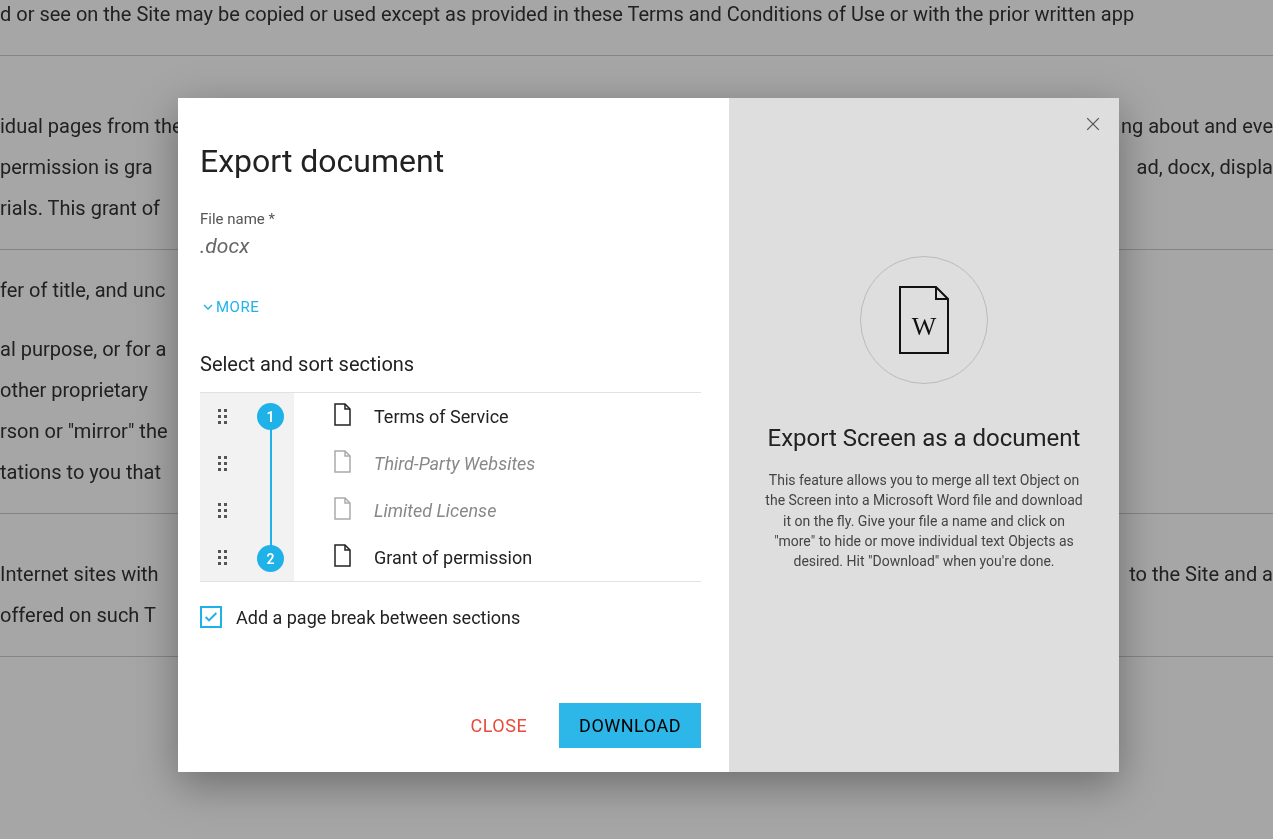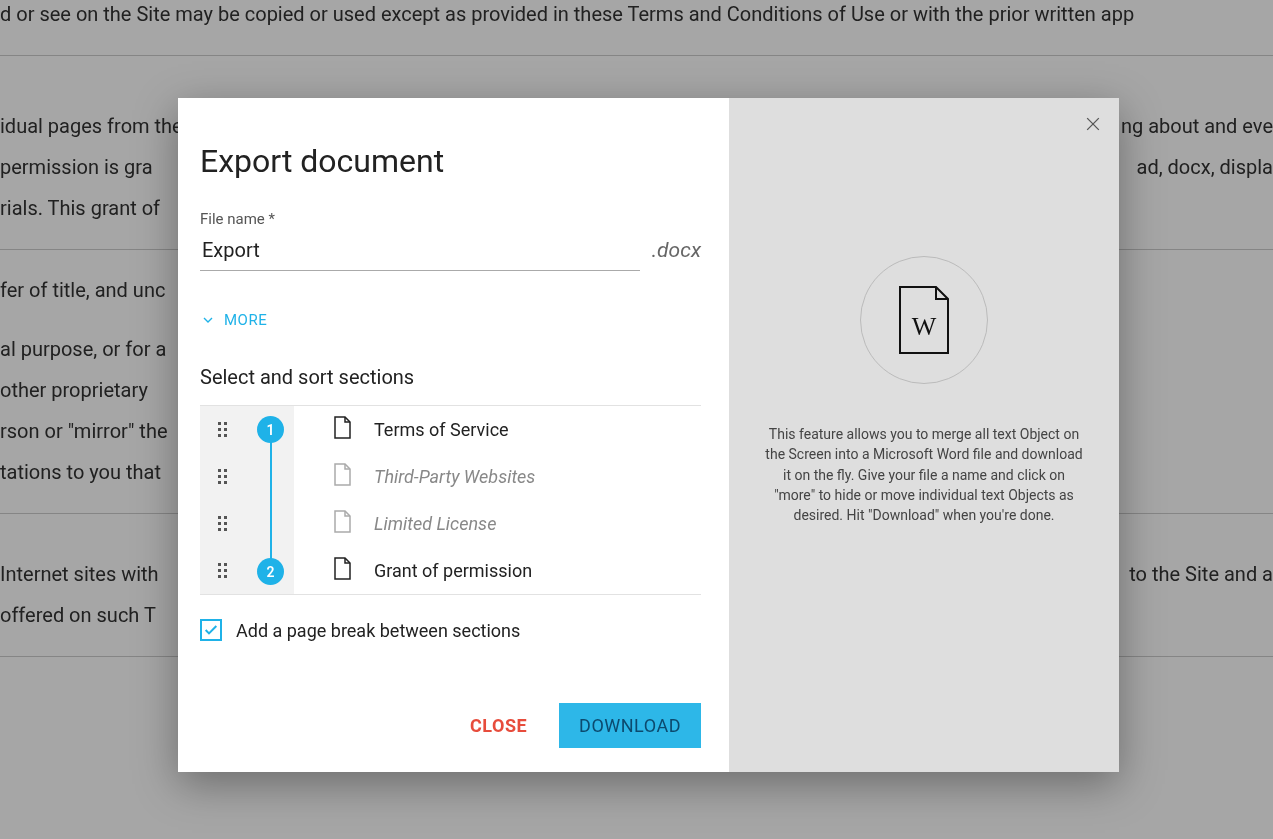--- a/index.html
+++ b/index.html
@@ -98,21 +98,20 @@
     }
     .file-ext {
       font-size: 21px;
       font-style: italic;
       color: #666;
       text-align: right;
     }
     .more-toggle {
       display: inline-flex;
       align-items: center;
-      gap: 8px;
       color: #1fb2e8;
       font-size: 15px;
       letter-spacing: 0.5px;
       cursor: pointer;
       margin-bottom: 36px;
       user-select: none;
     }
     .more-toggle svg {
       width: 16px;
       height: 16px;
@@ -223,25 +222,24 @@
       align-items: center;
     }
     .btn-close {
       color: #e74c3c;
       font-size: 18px;
       letter-spacing: 0.5px;
       background: none;
       border: none;
       cursor: pointer;
       font-family: inherit;
-      font-weight: bold;
     }
     .btn-download {
       background: #2db7e8;
-      color: #0c4a6e;
+      color: #000000;
       border: none;
       font-size: 18px;
       letter-spacing: 0.5px;
       padding: 12px 20px;
       cursor: pointer;
       font-family: inherit;
     }
     .close-x {
       position: absolute;
       top: 16px;
@@ -318,21 +316,20 @@
 </div>
 
 <div class="overlay"></div>
 
 <div class="modal">
   <div class="modal-left">
     <h1 class="modal-title">Export document</h1>
 
     <div class="file-name-label">File name *</div>
     <div class="file-name-row">
-      <input type="text" class="file-name-input" value="Export" style="">
       <span class="file-ext">.docx</span>
     </div>
 
     <div class="more-toggle">
       <svg viewBox="0 0 24 24" fill="none" stroke="#1fb2e8" stroke-width="2">
         <polyline points="6 9 12 15 18 9"></polyline>
       </svg>
       <span>MORE</span>
     </div>
 
@@ -448,15 +445,16 @@
     </div>
 
     <div class="doc-circle">
       <svg width="56" height="70" viewBox="0 0 56 70" fill="none" stroke="#111" stroke-width="2">
         <path d="M4 2h36l12 12v54H4z"></path>
         <path d="M40 2v12h12"></path>
         <text x="28" y="50" font-size="26" font-family="serif" fill="#111" stroke="none" text-anchor="middle">W</text>
       </svg>
     </div>
 
+    <div class="right-title">Export Screen as a document</div>
     <div class="right-desc">This feature allows you to merge all text Object on the Screen into a Microsoft Word file and download it on the fly. Give your file a name and click on "more" to hide or move individual text Objects as desired. Hit "Download" when you're done.</div>
   </div>
 </div>
 
 </body></html>

